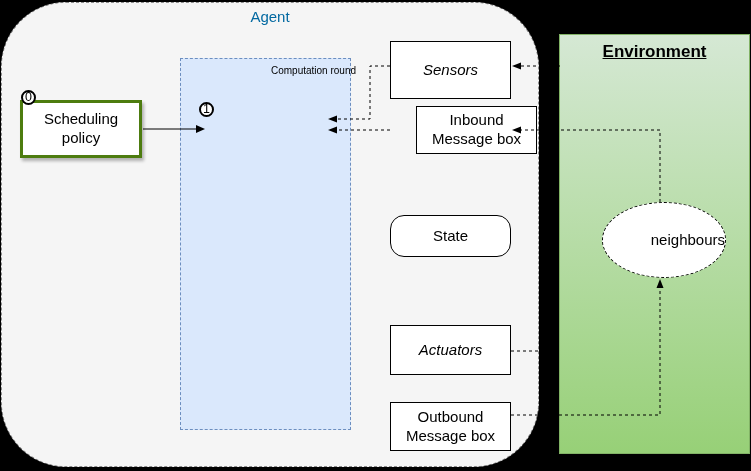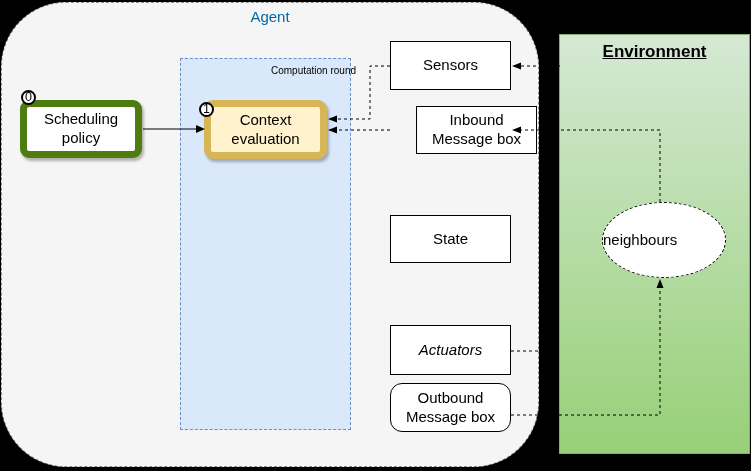--- a/index.html
+++ b/index.html
@@ -25,61 +25,61 @@
   .computation{
     left:180px;top:58px;width:171px;height:372px;
     background:#dae8fc;border:1px dashed #6c8ebf;
   }
   .computation-label{
     left:180px;top:65px;width:171px;text-align:center;font-size:10px;margin-left:48px;
   }
 
   
   .rounded-node{
-    border:7px solid #4d7c0f;border-radius:9px;background:#ffffff;
+    border:3px solid #4d7c0f;border-radius:0;background:#ffffff;
     display:flex;align-items:center;justify-content:center;
     font-size:15px;box-shadow:2px 3px 3px rgba(0,0,0,0.28);
   }
   .scheduling{left:20px;top:100px;width:122px;height:58px;}
   .context{left:204px;top:100px;width:123px;height:59px;background:#fff2cc;border-color:#d6b656;}
 
   
   .badge{
     width:15px;height:15px;border:2px solid #000;border-radius:50%;
     background:#fff;display:flex;align-items:center;justify-content:center;
     font-size:12.5px;line-height:1;
   }
   .badge-0{left:21px;top:90px;}
   .badge-1{left:199px;top:102px;}
 
   
   .rect-node{
     left:390px;width:121px;background:#ffffff;border:1px solid #000;
     display:flex;align-items:center;justify-content:center;font-size:15px;
   }
-  .sensors{top:41px;height:49px;}
+  .sensors{top:41px;height:58px;font-style:italic;}
   .inbound{top:106px;height:48px;margin-left:26px;}
-  .state{top:215px;height:48px;}
+  .state{top:215px;height:42px;border-radius:14px;}
   .actuators{top:325px;height:50px;font-style:italic;}
-  .outbound{top:383px;height:49px;border-radius:12px;}
+  .outbound{top:402px;height:49px;}
 
   
   .environment{
     left:559px;top:34px;width:191px;height:420px;
     background:linear-gradient(#d5e8d4,#97d077);
     border:1px solid #82b366;
   }
   .environment-label{
     left:559px;top:42px;width:191px;text-align:center;
     font-size:17px;font-weight:bold;text-decoration:underline;
   }
   .neighbours{
     left:602px;top:202px;width:124px;height:76px;
     background:#ffffff;border:1px dashed #000;border-radius:50%;
-    display:flex;align-items:center;justify-content:flex-start;font-size:15px;
+    display:flex;align-items:center;justify-content:flex-end;font-size:15px;
   }
 
   
   .overlay{left:0;top:0;width:751px;height:471px;pointer-events:none;}
   .overlay path{fill:none;stroke:#000;stroke-width:1;}
   .overlay .dashed{stroke-dasharray:3 3;}
   .overlay polygon{fill:#000;stroke:none;}
 </style>
 </head>
 <body>
@@ -93,24 +93,20 @@
   <div class="abs computation-label">Computation round</div>
 
   <div class="abs rounded-node scheduling">
     <span class="label">Scheduling
 policy</span>
   </div>
   <div class="abs badge badge-0">
     <span>0</span>
   </div>
 
-  <div class="abs rounded-node context">
-    <span class="label">Context
-evaluation</span>
-  </div>
   <div class="abs badge badge-1">
     <span>1</span>
   </div>
 
   <div class="abs rect-node sensors">
     <span class="label">Sensors</span>
   </div>
   <div class="abs rect-node inbound">
     <span class="label">Inbound
 Message box</span>

